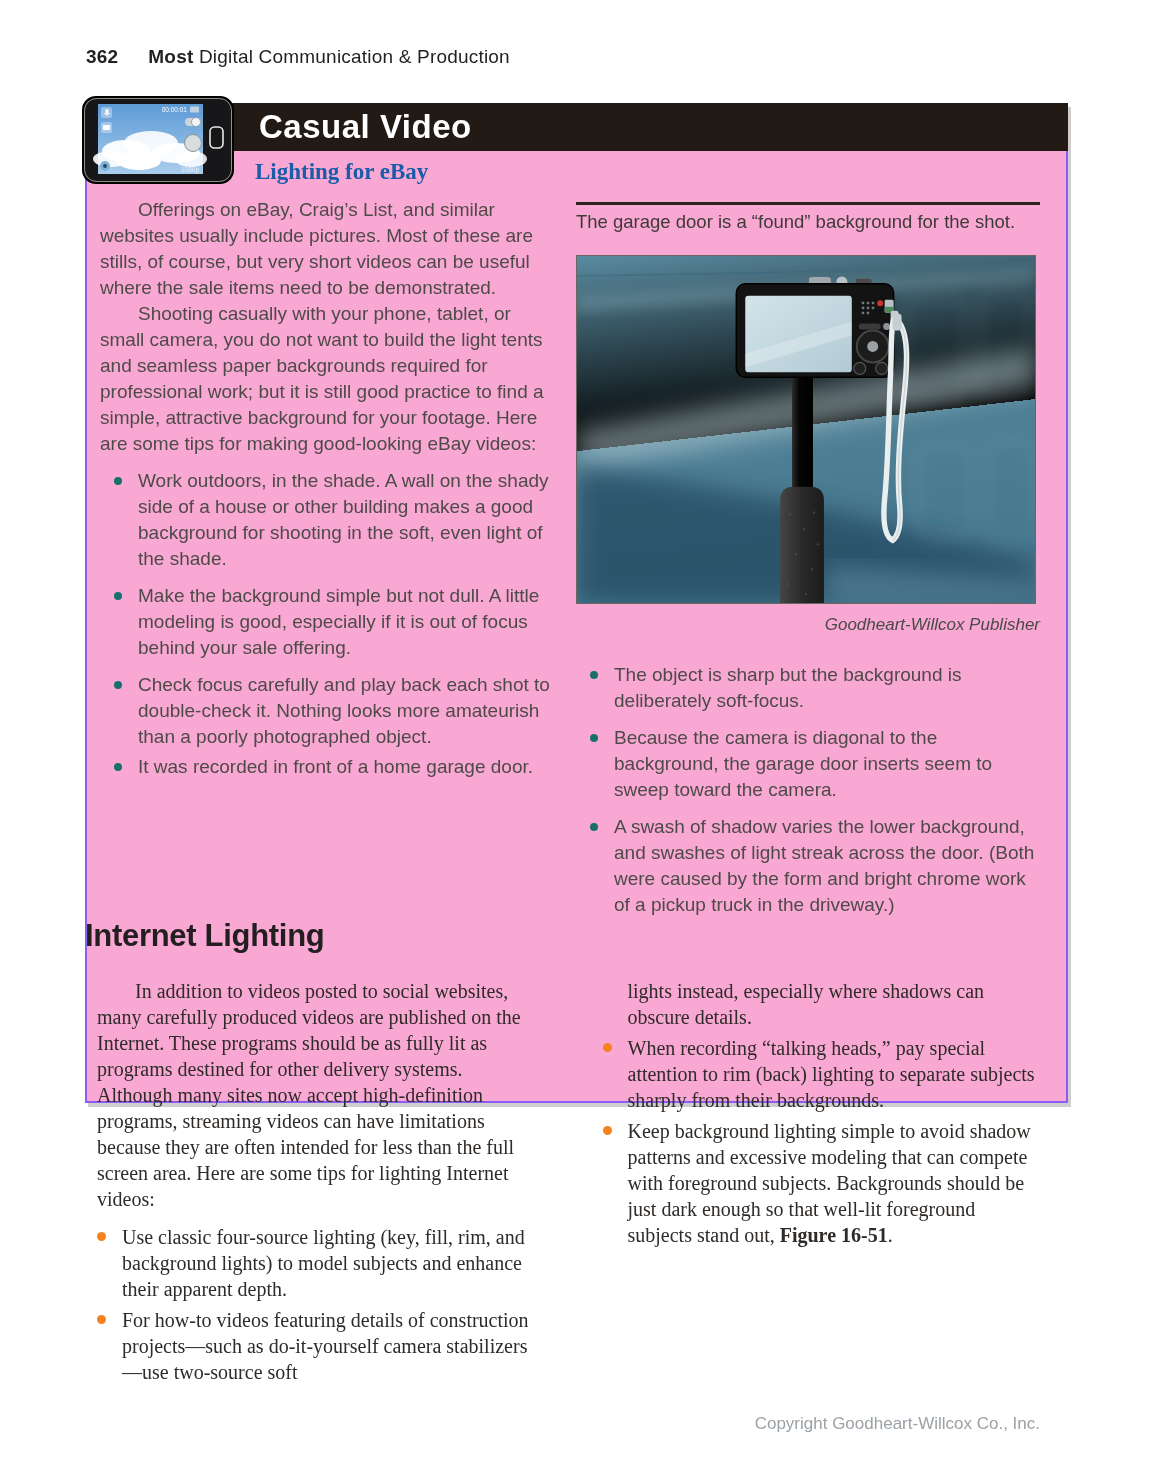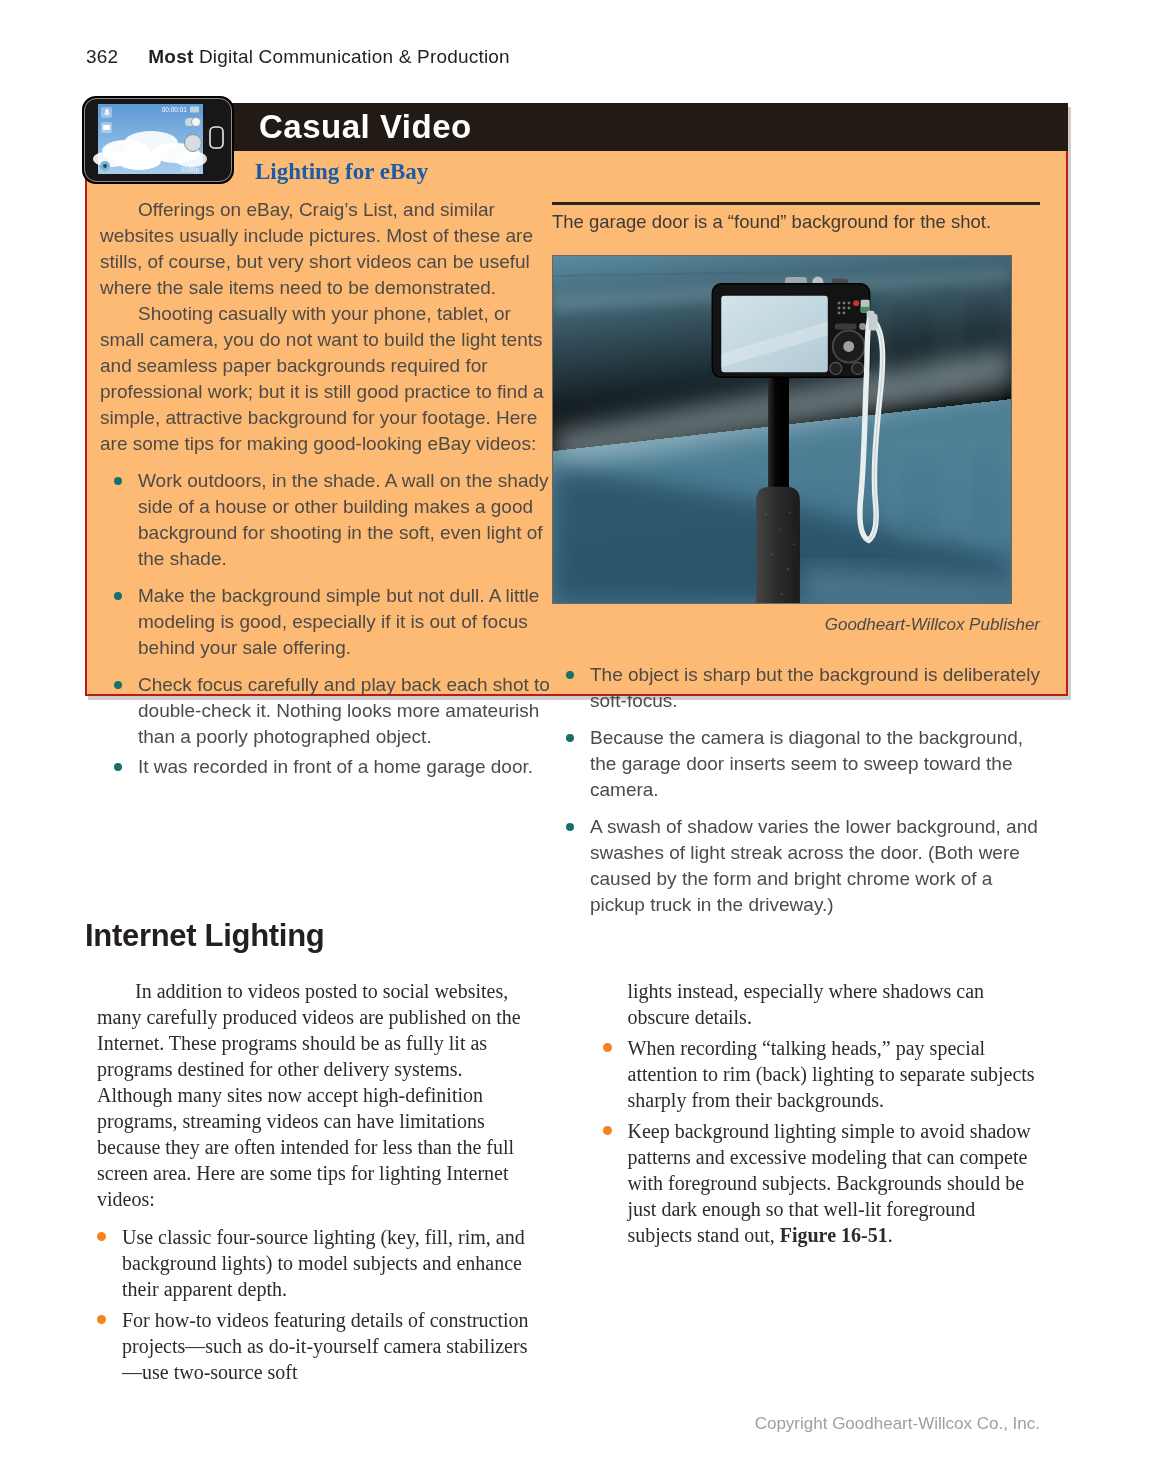--- a/index.html
+++ b/index.html
@@ -2,40 +2,40 @@
 <html><head>
 <meta charset="utf-8">
 <style>
   html,body{margin:0;padding:0;}
   body{
     width:1156px;height:1479px;position:relative;background:#ffffff;
     font-family:"Liberation Sans",sans-serif;color:#231f20;overflow:hidden;
   }
   
   .page-header{position:absolute;top:46px;left:86px;font-size:19px;letter-spacing:.2px;}
-  .page-header .pagenum{font-weight:normal;margin-right:30px;}
+  .page-header .pagenum{font-weight:bold;margin-right:30px;}
   .page-header .chapter{font-weight:bold;}
   
   .feature-box{
-    position:absolute;left:85px;top:103px;width:983px;height:593px;box-sizing:border-box;
-    background:#fdba74;border:2px solid #b91c1c;box-shadow:3px 4px 0 rgba(150,145,140,.45);
+    position:absolute;left:85px;top:103px;width:983px;height:1000px;box-sizing:border-box;
+    background:#f9a8d4;border:2px solid #8b5cf6;box-shadow:3px 4px 0 rgba(150,145,140,.45);
   }
   .banner{position:absolute;top:-2px;left:-2px;right:-2px;height:48px;background:#221A14;}
   .banner-title{
     position:absolute;left:174px;top:0;line-height:48px;color:#ffffff;
     font-size:33px;font-weight:bold;letter-spacing:.5px;
   }
   .phone{position:absolute;left:-6px;top:-10px;width:154px;height:92px;}
   .subtitle{
     position:absolute;left:168px;top:54px;font-family:"Liberation Serif",serif;
     font-weight:bold;font-size:23px;color:#1A5CA8;
   }
   .box-columns{
     position:absolute;top:92px;left:13px;right:26px;bottom:8px;
-    display:flex;
+    display:flex;gap:24px;
   }
   .fb-left{width:452px;flex:none;font-size:19px;line-height:26px;color:#4e4a48;}
   .fb-right{flex:1;font-size:19px;line-height:26px;color:#4e4a48;}
   .fb-para{margin:0 0 0 0;text-indent:38px;}
   .fb-para + .fb-para{margin-top:0;}
   .fb-bullet{display:flex;margin-top:11px;}
   .fb-bullet .dot{flex:none;width:8px;height:8px;border-radius:50%;margin:9px 16px 0 14px;}
   .dot-teal{background:#17706B;}
   .dot-orange{background:#F5821F;}
   .fb-bullet .btext{flex:1;}

